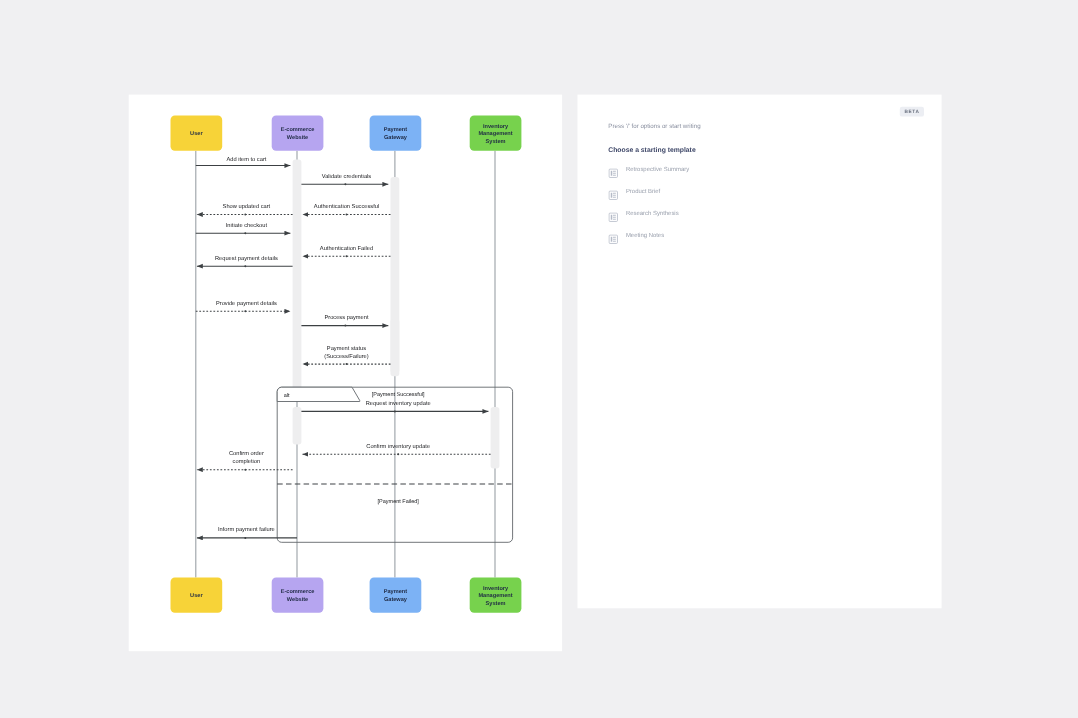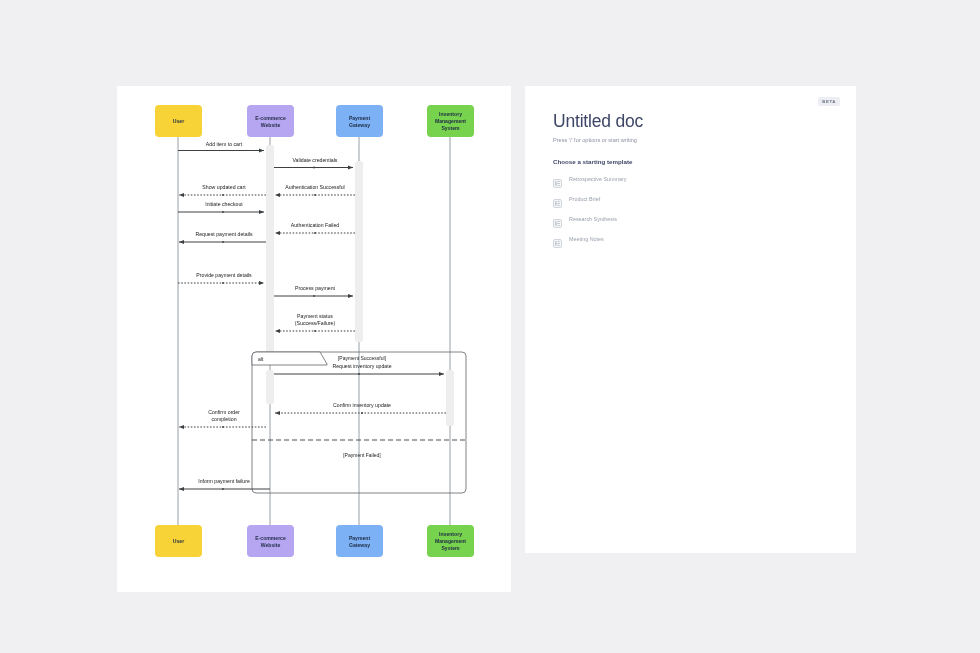--- a/index.html
+++ b/index.html
@@ -204,21 +204,20 @@
       <text class="pbox-text" x="333.5" y="450">Inventory</text>
       <text class="pbox-text" x="333.5" y="457">Management</text>
       <text class="pbox-text" x="333.5" y="464">System</text>
     </g>
   </svg>
 </div>
 
 <div id="doc-panel">
   <div id="beta-badge">BETA</div>
   <div id="doc-inner">
-    <h1 id="doc-title">Untitled doc</h1>
     <p id="doc-hint">Press '/' for options or start writing</p>
     <p id="tpl-heading">Choose a starting template</p>
 
     <div id="tpl-list">
       <div class="tpl-row">
         <span class="tpl-icon">
           <svg viewBox="0 0 16 16" width="9" height="9">
             <rect x="1.2" y="1.2" width="13.6" height="13.6" rx="1.6" fill="none" stroke="#b4bac7" stroke-width="1.3"></rect>
             <rect x="4" y="4" width="2.4" height="8" fill="#b4bac7"></rect>
             <rect x="7.6" y="4" width="4.6" height="1.5" fill="#b4bac7"></rect>

